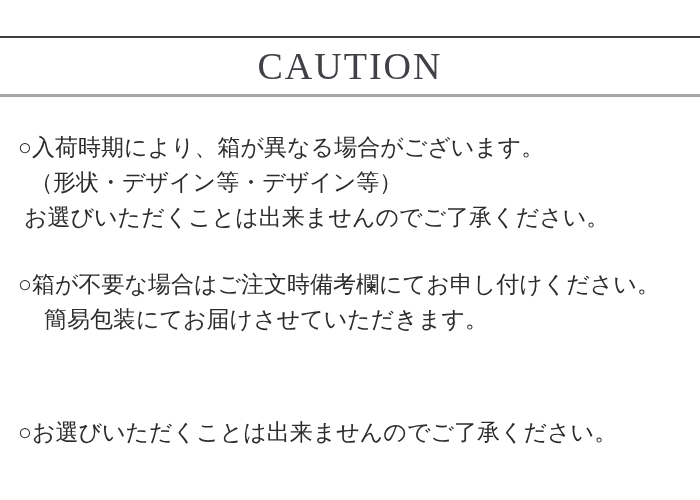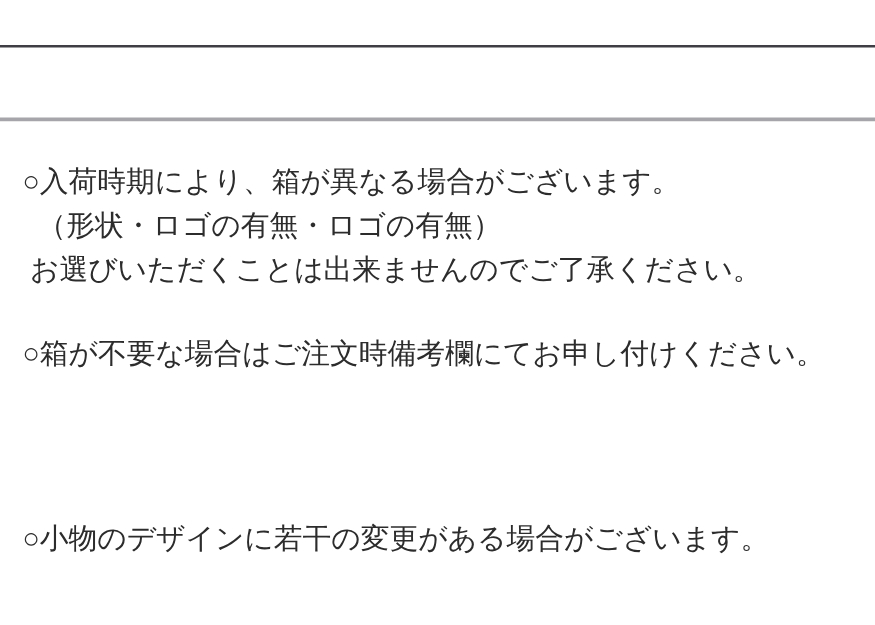--- a/index.html
+++ b/index.html
@@ -37,21 +37,20 @@
     font-weight: 400;
     font-size: 38px;
     line-height: 40px;
     letter-spacing: 2px;
     color: #404046;
   }
   .paragraph {
     position: absolute;
     left: 0;
     width: 668px;
-    font-family: Liberation Mono, monospace;
   }
   .p1 { top: 130px; }
   .p2 { top: 267px; }
   .p3 { top: 415px; }
   .line {
     margin: 0;
     font-size: 23px;
     line-height: 35px;
     font-weight: 400;
     color: #2c2c2c;
@@ -63,30 +62,32 @@
   .indent-plain  { padding-left: 24px; }  
   .indent-plain2 { padding-left: 44px; }
 </style>
 </head>
 <body>
 
 <div class="page">
 
   <div class="rule rule-top"></div>
 
+  <h1 class="title">CAUTION</h1>
 
   <div class="rule rule-bottom"></div>
 
   <div class="paragraph p1">
     <p class="line indent-bullet">○入荷時期により、箱が異なる場合がございます。</p>
-    <p class="line indent-paren">（形状・ロゴの有無・ロゴの有無）</p>
+    <p class="line indent-paren">（形状・デザイン等・デザイン等）</p>
     <p class="line indent-plain">お選びいただくことは出来ませんのでご了承ください。</p>
   </div>
 
   <div class="paragraph p2">
     <p class="line indent-bullet">○箱が不要な場合はご注文時備考欄にてお申し付けください。</p>
+    <p class="line indent-plain2">簡易包装にてお届けさせていただきます。</p>
   </div>
 
   <div class="paragraph p3">
-    <p class="line indent-bullet">○小物のデザインに若干の変更がある場合がございます。</p>
+    <p class="line indent-bullet">○お選びいただくことは出来ませんのでご了承ください。</p>
   </div>
 
 </div>
 
 </body></html>

